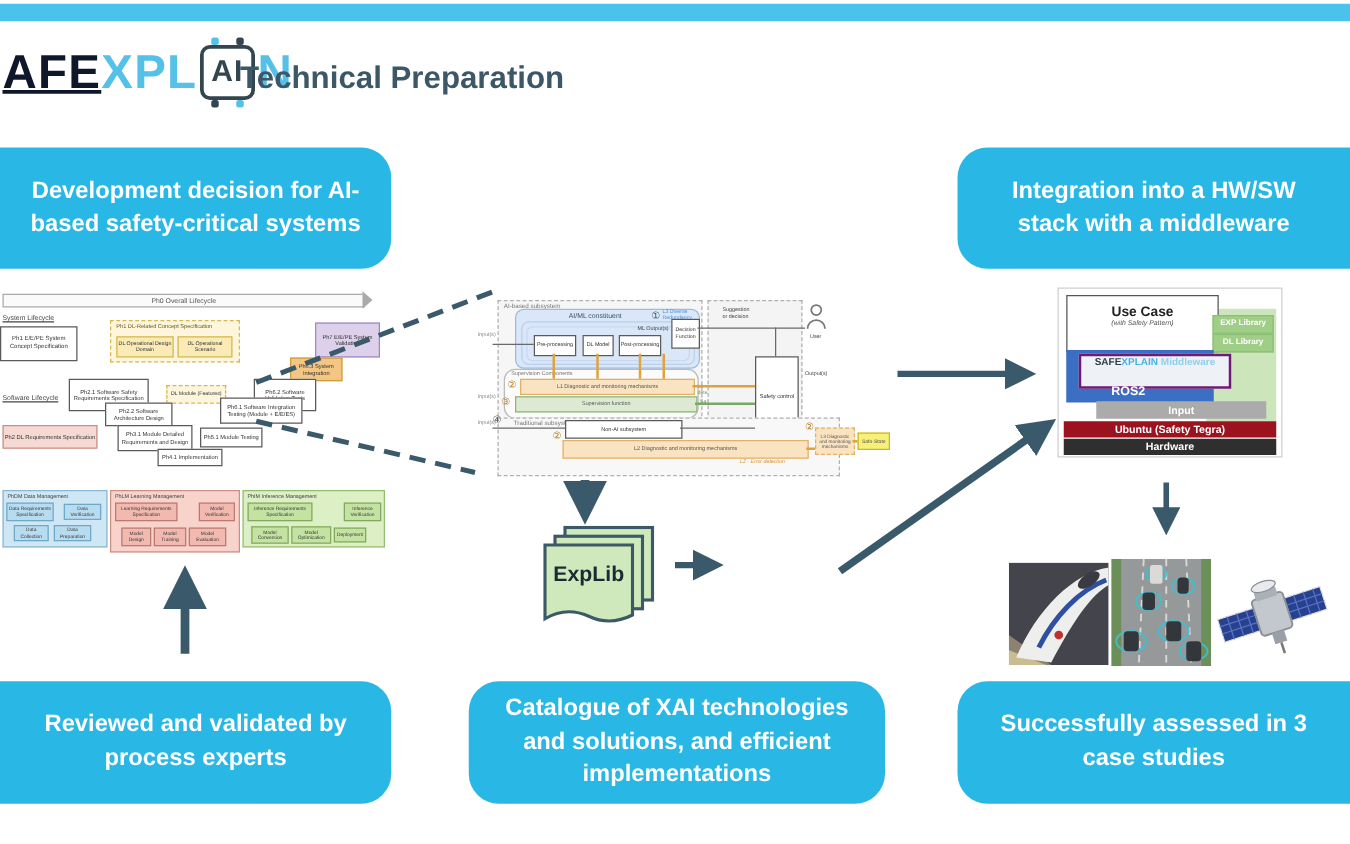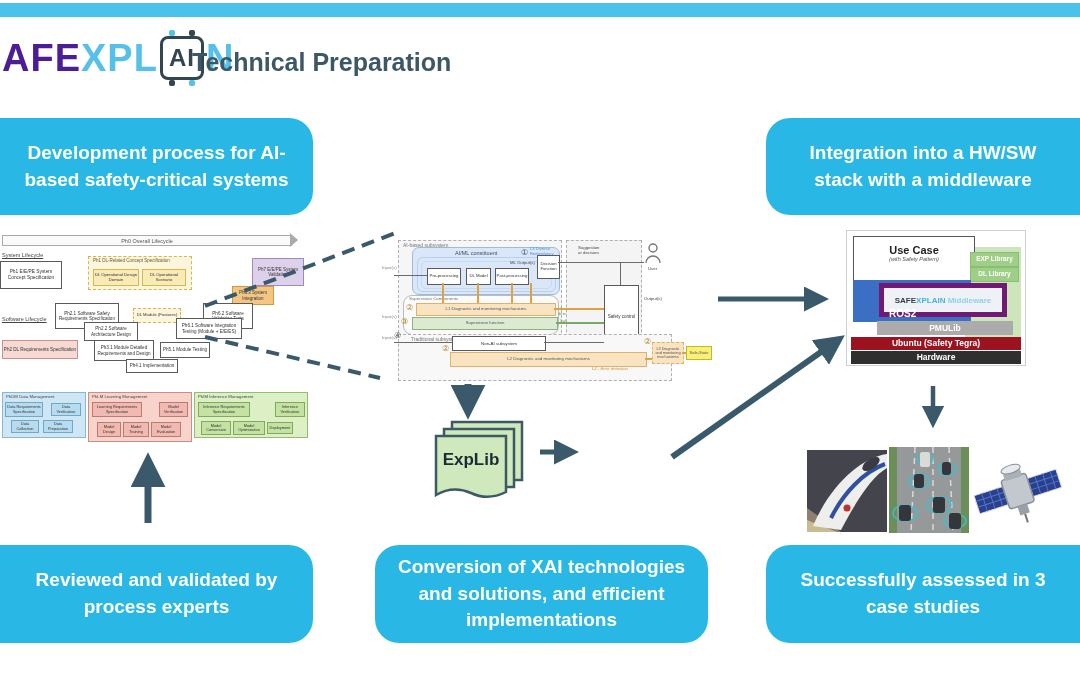--- a/index.html
+++ b/index.html
@@ -2,21 +2,21 @@
 <html><head>
 <meta charset="utf-8">
 <style>
   html,body{margin:0;padding:0;background:#ffffff;}
   .canvas{position:relative;width:1080px;height:675px;background:#ffffff;overflow:hidden;
           font-family:"Liberation Sans",sans-serif;}
   .abs{position:absolute;}
   .topstrip{position:absolute;left:0;top:3px;width:1080px;height:14px;background:#49c3ec;}
   
   .logo{position:absolute;left:2px;top:36px;font-weight:bold;font-size:38px;letter-spacing:1px;display:flex;align-items:center;}
-  .lg-dark{color:#4c1d95;}
+  .lg-dark{color:#0f172a;text-decoration:underline;}
   .lg-blue{color:#55c1e9;}
   .chip{display:inline-flex;align-items:center;justify-content:center;border:3px solid #33454f;border-radius:8px;
         width:38px;height:38px;font-size:24px;color:#33454f;margin:0 2px;position:relative;background:#fff;}
   .chip i{position:absolute;width:6px;height:6px;background:#55c1e9;border-radius:2px;font-style:normal;}
   .chip i.p1{top:-9px;left:6px;} .chip i.p2{top:-9px;right:6px;background:#33454f;}
   .chip i.p3{bottom:-9px;left:6px;background:#33454f;} .chip i.p4{bottom:-9px;right:6px;}
   h1.title{position:absolute;left:192px;top:48px;margin:0;font-size:25px;color:#3c5766;font-weight:bold;}
   
   .cyan{position:absolute;background:#29b8e6;color:#ffffff;font-weight:bold;font-size:19px;line-height:1.42;
         display:flex;align-items:center;justify-content:center;text-align:center;}
@@ -49,30 +49,30 @@
         <i class="p2"></i>
         <i class="p3"></i>
         <i class="p4"></i>
         <span>AI</span>
       </span>
       <span class="lg-blue">N</span>
   </div>
   <h1 class="title">Technical Preparation</h1>
 
   <div class="cyan" style="left:0;top:118px;width:313px;height:97px;border-radius:0 24px 24px 0;">
-    <span style="max-width:288px;">Development process for AI-based safety-critical systems</span>
+    <span style="max-width:288px;">Development decision for AI-based safety-critical systems</span>
     </div>
   <div class="cyan" style="left:766px;top:118px;width:314px;height:97px;border-radius:24px 0 0 24px;">
     <span style="max-width:250px;">Integration into a HW/SW stack with a middleware</span>
     </div>
   <div class="cyan" style="left:0;top:545px;width:313px;height:98px;border-radius:0 24px 24px 0;">
     <span style="max-width:270px;">Reviewed and validated by process experts</span>
     </div>
   <div class="cyan" style="left:375px;top:545px;width:333px;height:98px;border-radius:24px;">
-    <span style="max-width:300px;">Conversion of XAI technologies and solutions, and efficient implementations</span>
+    <span style="max-width:300px;">Catalogue of XAI technologies and solutions, and efficient implementations</span>
     </div>
   <div class="cyan" style="left:766px;top:545px;width:314px;height:98px;border-radius:24px 0 0 24px;">
     <span style="max-width:250px;">Successfully assessed in 3 case studies</span>
     </div>
 
   <div class="abs" style="left:0;top:230px;width:330px;height:212px;">
     <div class="abs" style="left:2px;top:5px;width:288px;height:9px;border:1px solid #aaa;background:#fafafa;
          display:flex;align-items:center;justify-content:center;font-size:5.5px;color:#555;">Ph0 Overall Lifecycle</div>
     <div class="abs" style="left:290px;top:3px;width:0;height:0;border-left:8px solid #aaa;border-top:7px solid transparent;border-bottom:7px solid transparent;"></div>
 
@@ -207,27 +207,27 @@
 
   <div class="abs" style="left:846px;top:230px;width:178px;height:134px;border:1px solid #cfcfcf;background:#ffffff;">
     <div class="abs" style="left:118px;top:16px;width:56px;height:90px;background:#cde5bb;"></div>
     <div class="abs" style="left:6px;top:5px;width:120px;height:44px;border:1.5px solid #555;background:#fff;text-align:center;">
       <div style="font-size:11px;font-weight:bold;color:#222;margin-top:7px;">Use Case</div>
       <div style="font-size:5.5px;font-style:italic;color:#555;">(with Safety Pattern)</div>
     </div>
     <div class="bar" style="left:123px;top:21px;width:47px;height:13px;background:#9fce87;border:1px solid #8cbd74;font-size:6.5px;color:#fff;font-weight:bold;">EXP Library</div>
     <div class="bar" style="left:123px;top:36px;width:47px;height:13px;background:#9fce87;border:1px solid #8cbd74;font-size:6.5px;color:#fff;font-weight:bold;">DL Library</div>
     <div class="abs" style="left:6px;top:49px;width:118px;height:42px;background:#3a6fc4;"></div>
-    <div class="abs" style="left:32px;top:52px;width:118px;height:24px;background:#eef2f7;border:5px solid #701a75;display:flex;align-items:center;justify-content:center;">
+    <div class="abs" style="left:16px;top:52px;width:118px;height:24px;background:#eef2f7;border:2px solid #701a75;display:flex;align-items:flex-start;justify-content:center;">
       <span class="stacktxt" style="font-size:8px;font-weight:bold;">
         <span style="color:#2e3d45;">SAFE</span><span style="color:#44b3e4;">XPLAIN</span><span style="color:#8fd0ec;"> Middleware</span>
       </span>
     </div>
     <div class="abs" style="left:42px;top:77px;font-size:10px;font-weight:bold;color:#ffffff;">ROS2</div>
-    <div class="bar" style="left:30px;top:90px;width:136px;height:14px;background:#ababab;font-size:8.5px;color:#fff;font-weight:bold;">PMULib</div>
+    <div class="bar" style="left:30px;top:90px;width:136px;height:14px;background:#ababab;font-size:8.5px;color:#fff;font-weight:bold;">Input</div>
     <div class="bar" style="left:4px;top:106px;width:170px;height:13px;background:#9c121f;font-size:8.5px;color:#fff;font-weight:bold;">Ubuntu (Safety Tegra)</div>
     <div class="bar" style="left:4px;top:120px;width:170px;height:13px;background:#2f2f2f;font-size:8.5px;color:#fff;font-weight:bold;">Hardware</div>
   </div>
 
   <div class="photo" style="left:807px;top:450px;width:80px;height:82px;">
     <svg width="80" height="82" viewBox="0 0 80 82">
       <rect width="80" height="82" fill="#44454c"></rect>
       <path d="M0,58 L34,82 L0,82 Z" fill="#8d8271"></path>
       <path d="M0,70 L30,82 L0,82 Z" fill="#c9bc90"></path>
       <path d="M80,4 C52,8 22,38 6,76 L34,80 C52,46 66,26 80,18 Z" fill="#eeeeec"></path>

